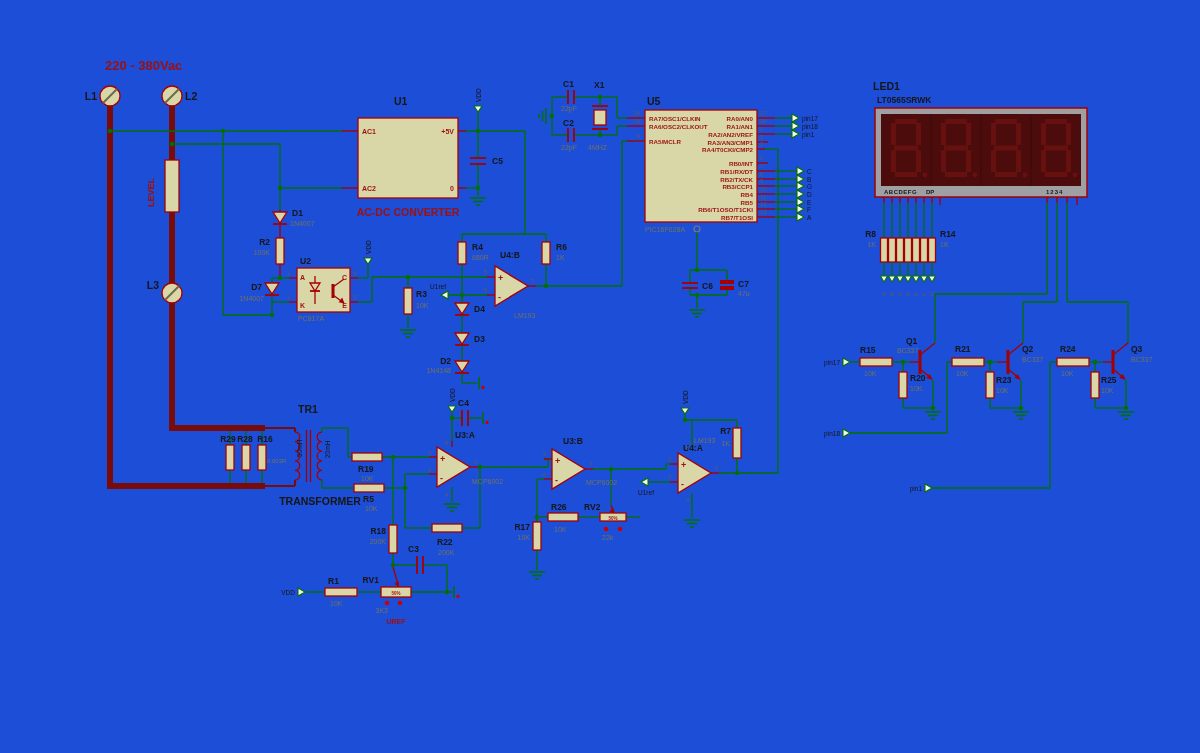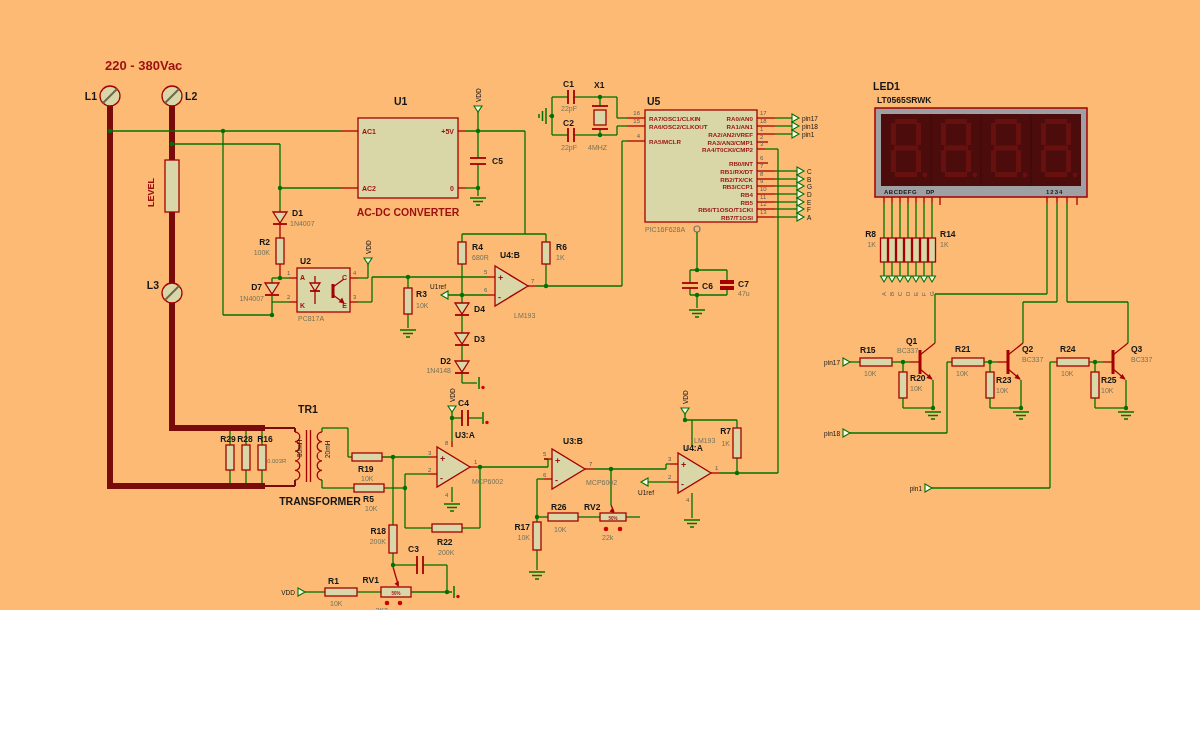--- a/index.html
+++ b/index.html
@@ -1,16 +1,16 @@
 <!DOCTYPE html>
 <html><head>
 <meta charset="utf-8">
 <style>
   html,body{margin:0;padding:0;background:#ffffff}
-  .canvas{width:1200px;height:610px;position:relative;background:#fdba74}
+  .canvas{width:1200px;height:753px;position:relative;background:#1d4ed8}
   svg{display:block}
   .w{stroke:#007200;stroke-width:1.3;fill:none}
   .rw{stroke:#a40000;stroke-width:1.3;fill:none}
   .bus{stroke:#790b0b;stroke-width:6;fill:none;stroke-linecap:square}
   .thin{stroke:#790b0b;stroke-width:2;fill:none}
   .body{fill:#d9d6a8;stroke:#a40000;stroke-width:1.3}
   .core{stroke:#a40000;stroke-width:1.3;fill:none}
   .dot{fill:#007200}
   .rdot{fill:#cc0000}
   .gline{stroke:#007200;stroke-width:1.5}

